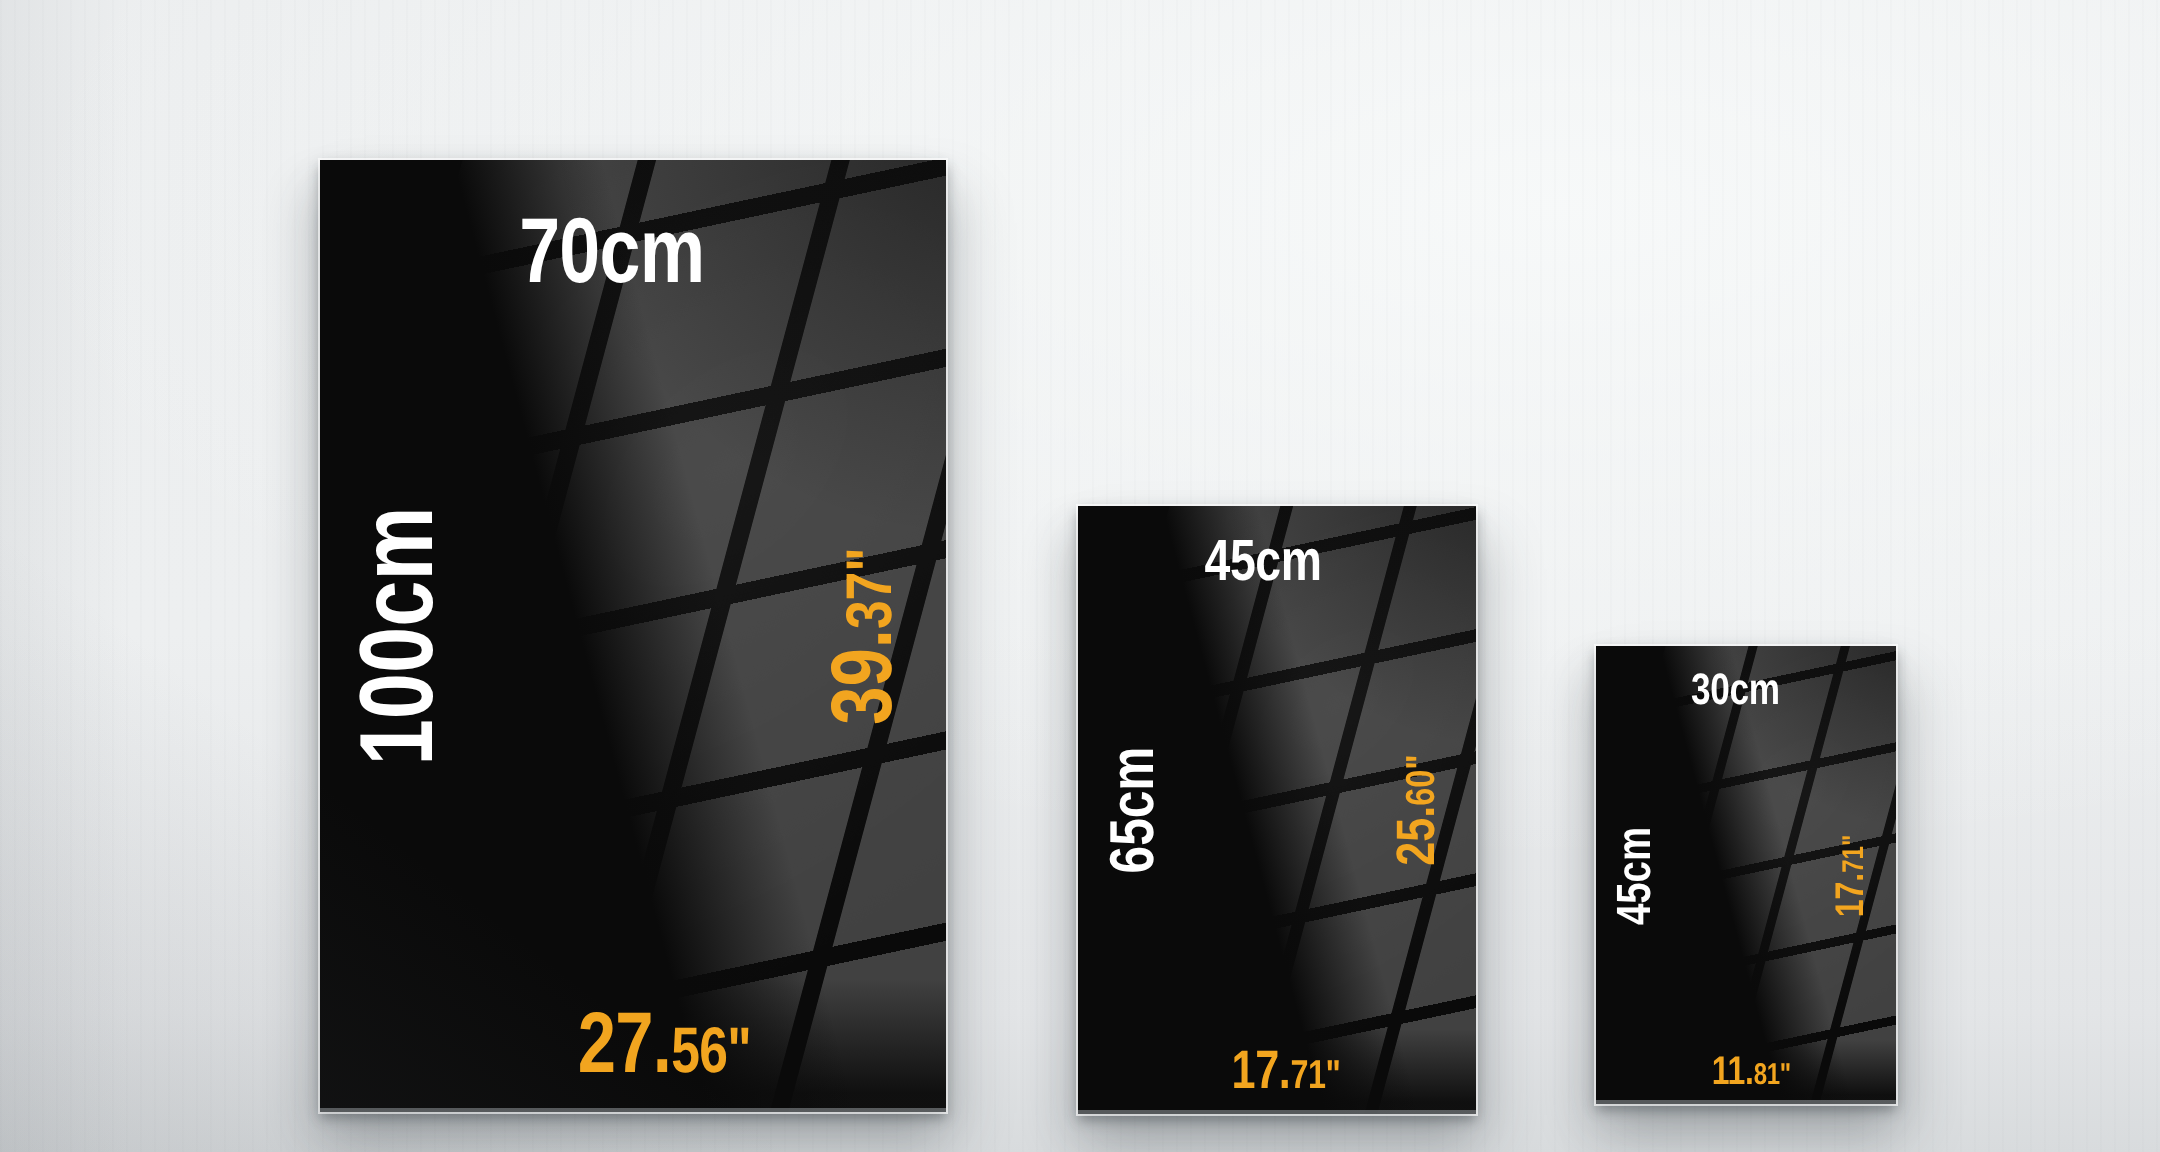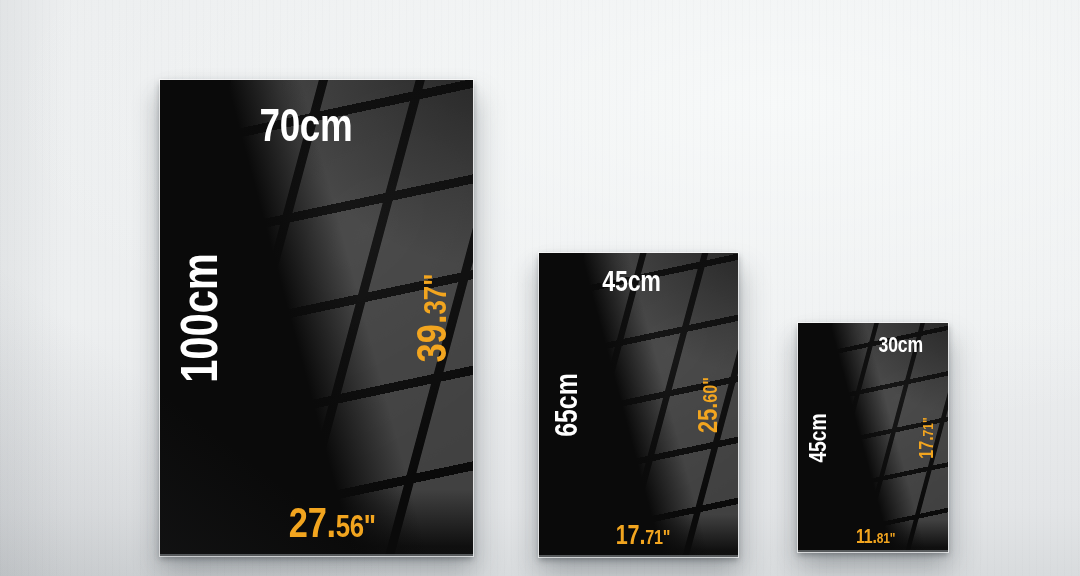--- a/index.html
+++ b/index.html
@@ -87,21 +87,21 @@
   .p0 .label.top{font-size:46px;text-decoration:underline;}
   .p0 .label.left{left:0;font-size:52px;transform:translate(calc(-50% + 39px),-50%) rotate(-90deg) scaleX(0.8);}
   .p0 .label.right{right:0;font-size:43px;transform:translate(calc(50% - 41px),-50%) rotate(-90deg) scaleX(0.8);}
   .p0 .label.bottom{left:5%;font-size:43px;}
 
   .p1 .label.top{font-size:29px;}
   .p1 .label.left{left:0;font-size:31px;transform:translate(calc(-50% + 27px),-50%) rotate(-90deg) scaleX(0.8);}
   .p1 .label.right{right:0;font-size:27px;transform:translate(calc(50% - 29px),-50%) rotate(-90deg) scaleX(0.8);}
   .p1 .label.bottom{left:2.5%;font-size:27px;}
 
-  .p2 .label.top{font-size:22px;padding-left:33px;}
+  .p2 .label.top{font-size:22px;}
   .p2 .label.left{left:0;font-size:24px;transform:translate(calc(-50% + 20px),-50%) rotate(-90deg) scaleX(0.8);}
   .p2 .label.right{right:0;font-size:20px;transform:translate(calc(50% - 22px),-50%) rotate(-90deg) scaleX(0.8);}
   .p2 .label.bottom{left:2%;font-size:20px;}
 </style>
 </head>
 <body>
 
 <div class="scene">
 
   <div class="poster p0">

